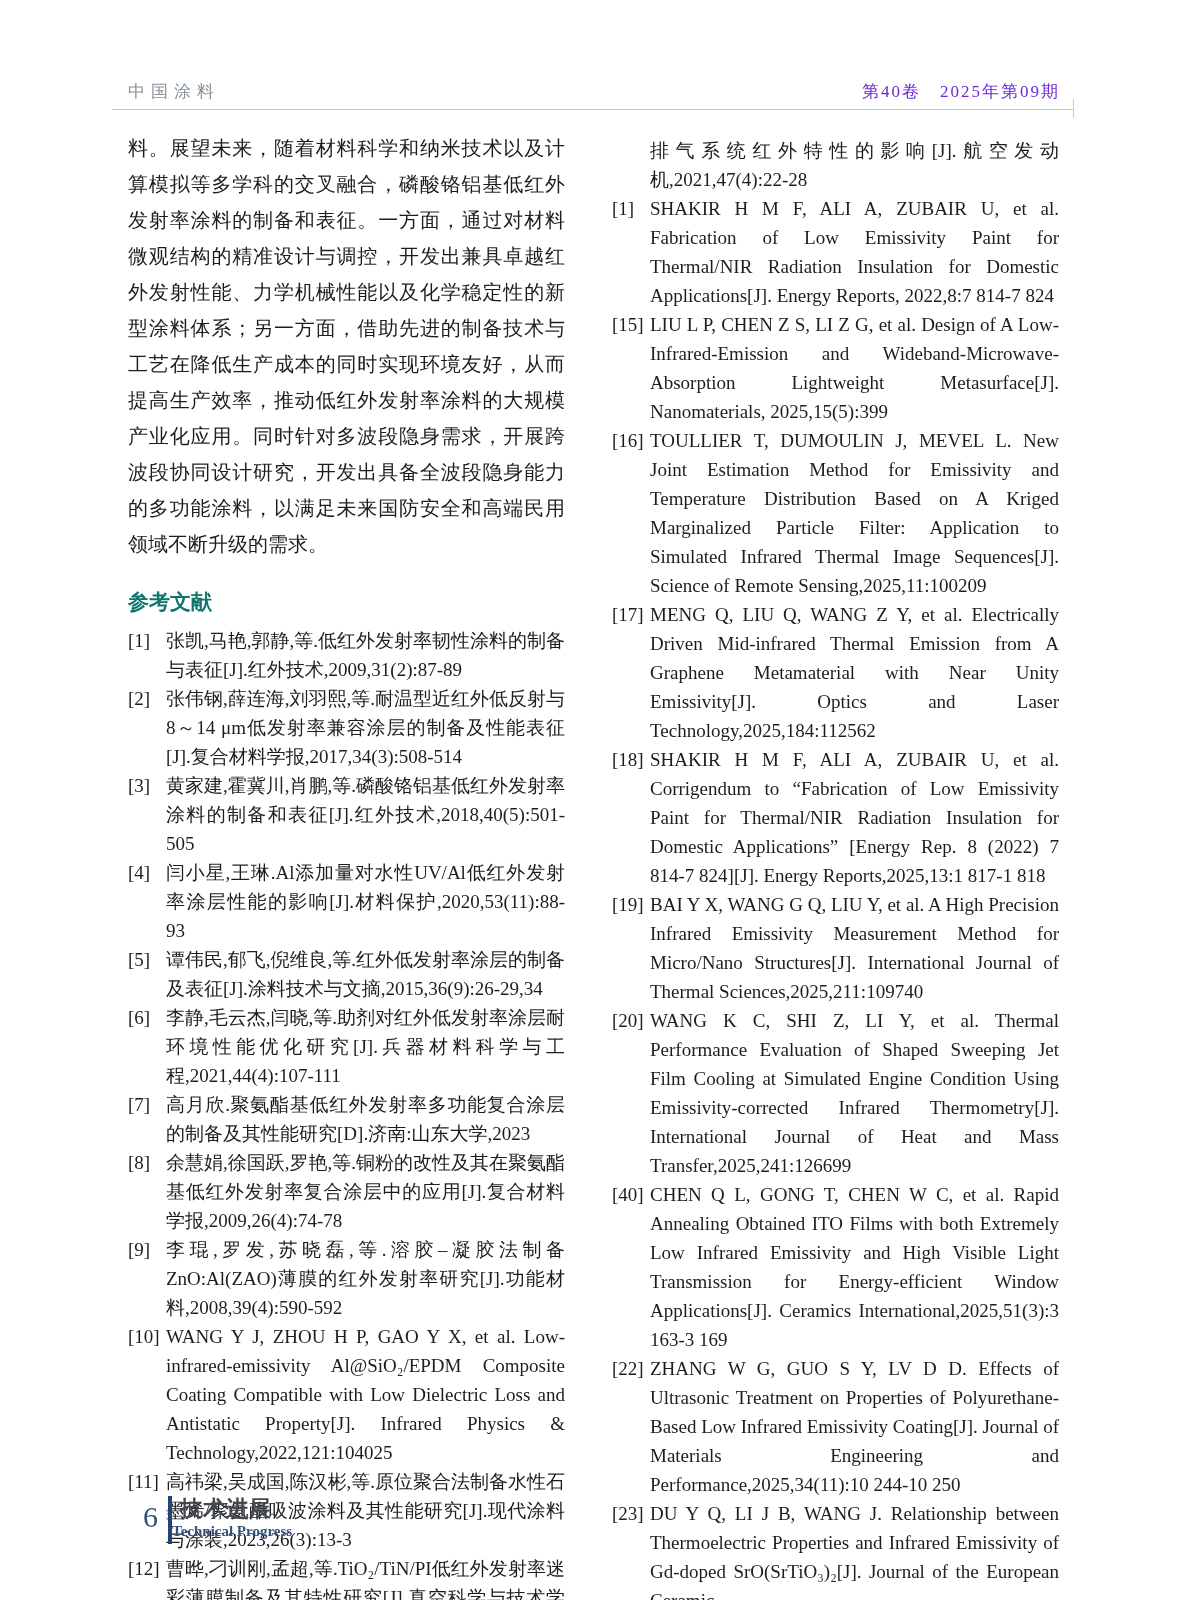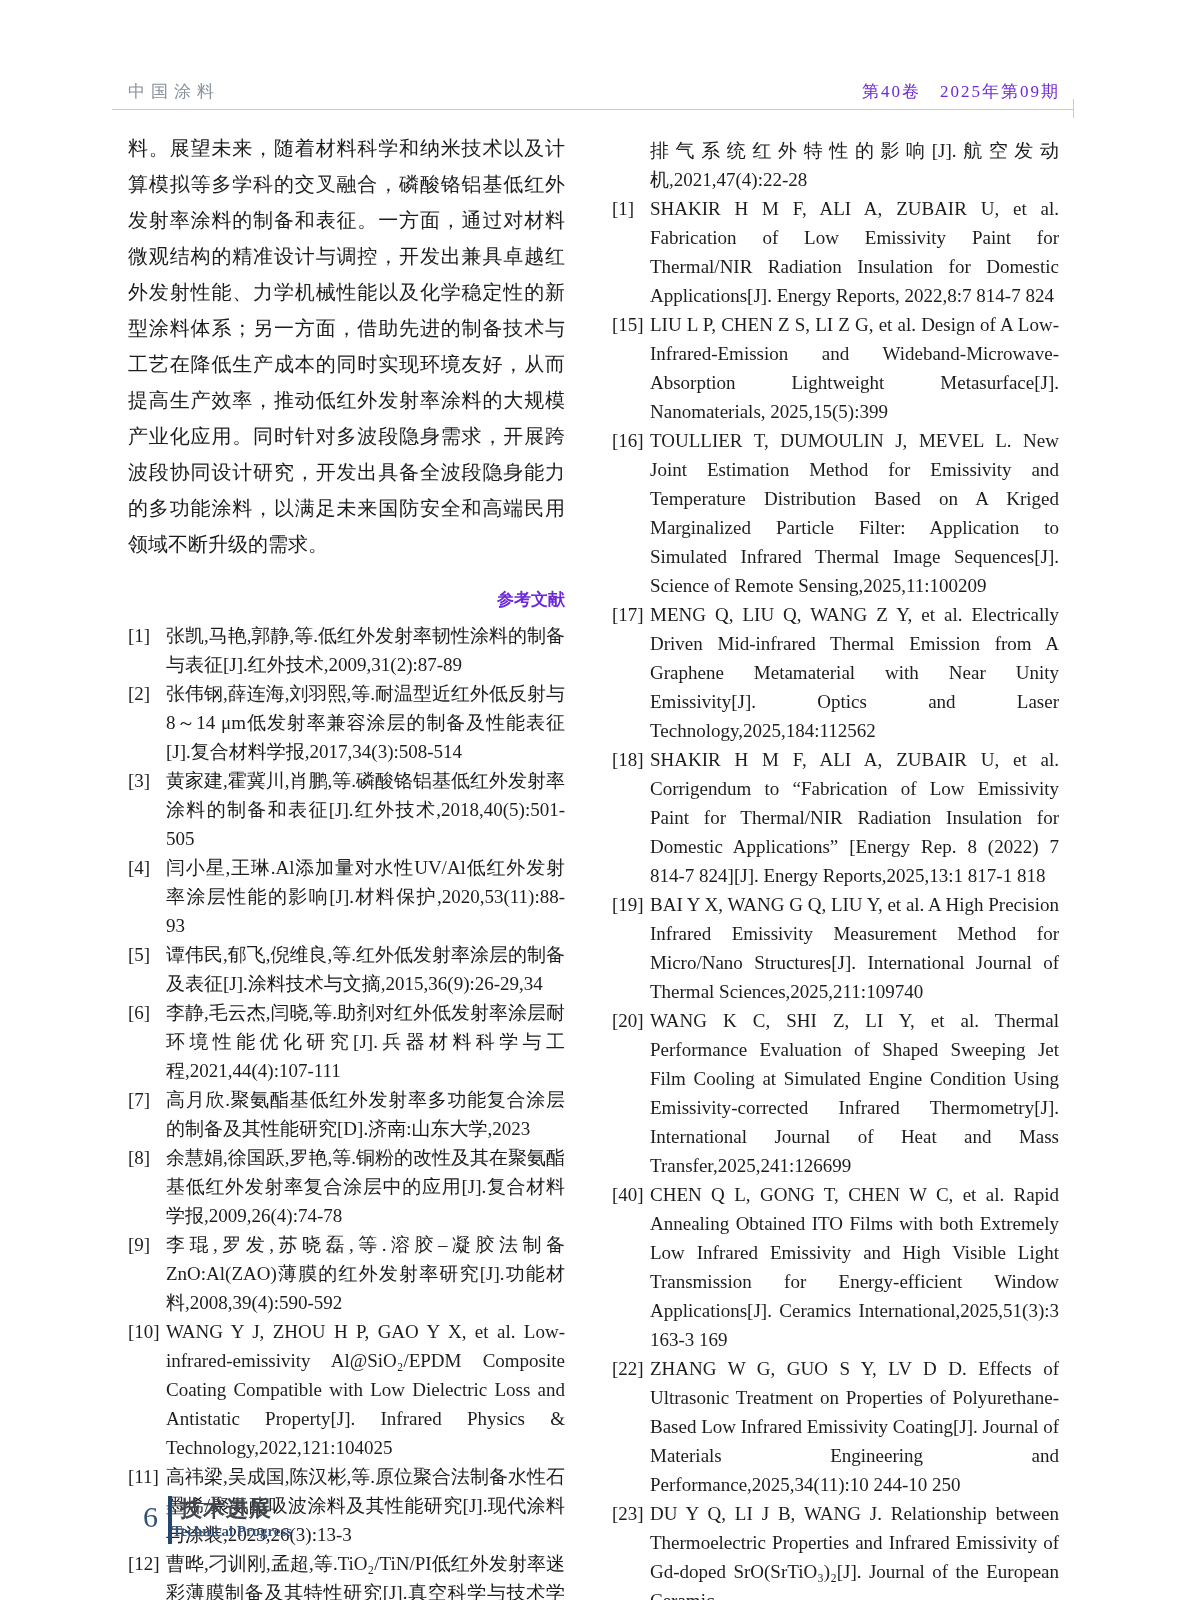--- a/index.html
+++ b/index.html
@@ -62,24 +62,24 @@
   .intro {
     font-size: 20px;
     line-height: 36px;
     text-align: justify;
     text-justify: inter-ideograph;
     margin: 0;
   }
 
   .refs-heading {
     margin: 26px 0 10px 0;
-    text-align: right;
-    font-size: 17px;
+    text-align: left;
+    font-size: 21px;
     font-weight: bold;
-    color: #6d28d9;
+    color: #0f766e;
     font-family: "Liberation Sans", "DejaVu Sans", sans-serif;
   }
 
   .ref {
     display: flex;
     font-size: 19px;
     line-height: 29px;
   }
   .ref-num {
     flex: 0 0 38px;

